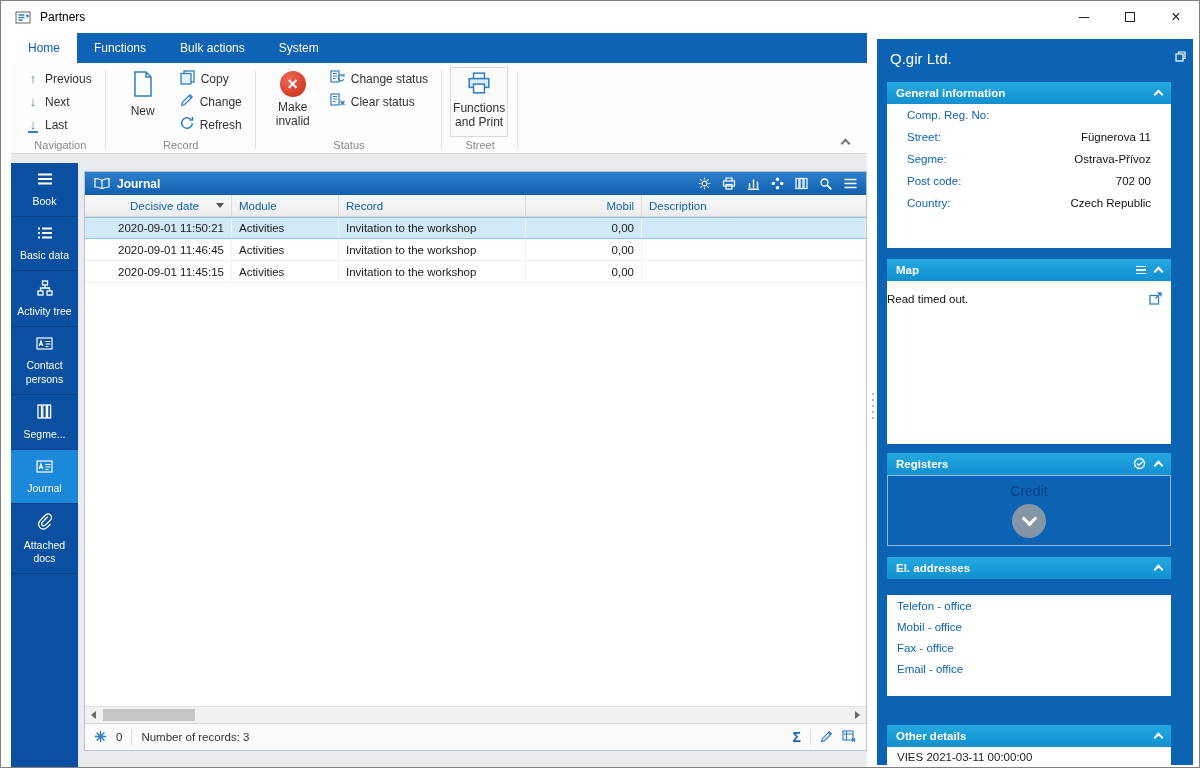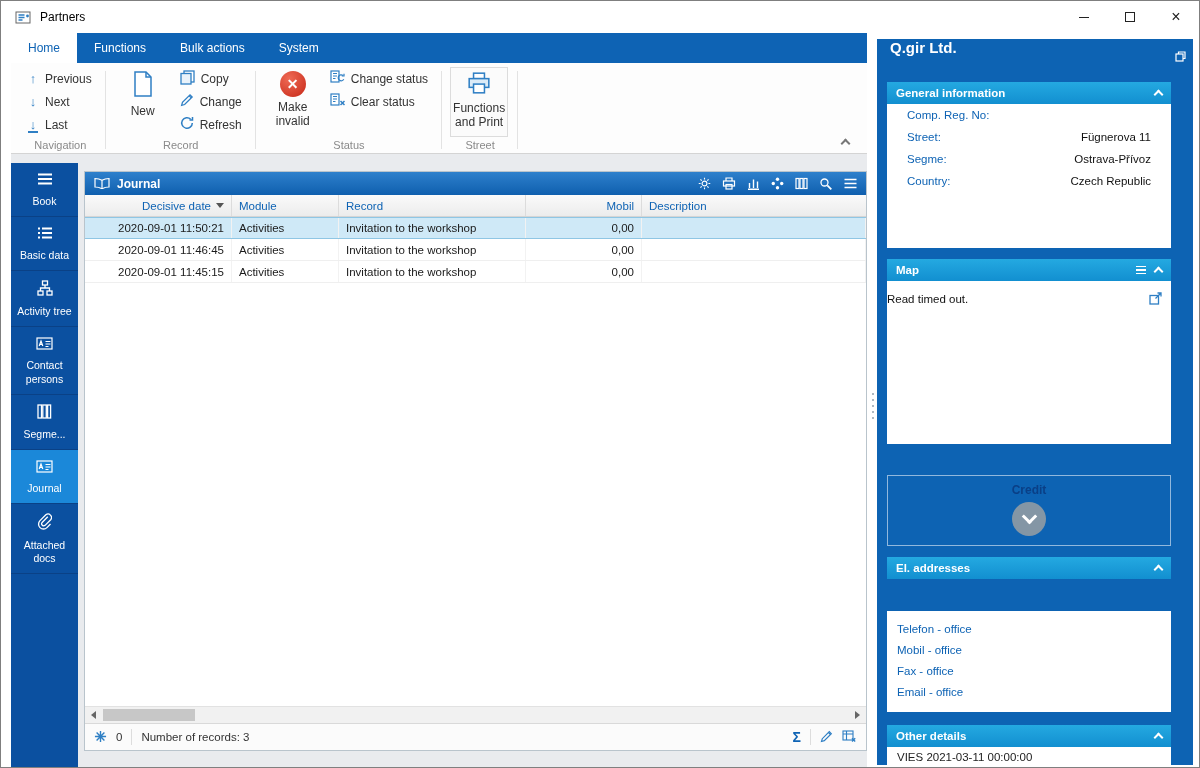--- a/index.html
+++ b/index.html
@@ -58,21 +58,21 @@
 
   
   .journal{position:absolute;left:73px;top:17px;width:783px;height:580px;background:#fff;border:1px solid #b9c4cc;display:flex;flex-direction:column}
   .j-header{height:23px;background:linear-gradient(180deg,#2e80cc,#0f5fae);display:flex;align-items:center;padding:0 9px;color:#fff;flex:0 0 auto}
   .j-title{font-size:12px;font-weight:bold;margin-left:7px}
   .j-tools{margin-left:auto;display:flex;gap:11px;align-items:center}
   .j-tools span{display:flex;align-items:center}
 
   .t-head{height:22px;display:flex;background:linear-gradient(180deg,#fafafa,#ececec);border-bottom:1px solid #d5d5d5;color:var(--accent-blue);font-size:11.5px;flex:0 0 auto}
   .t-cell{padding:0 7px;display:flex;align-items:center;border-right:1px solid #dcdcdc;overflow:hidden;white-space:nowrap}
-  .c-date{width:147px;justify-content:flex-end;gap:5px}
+  .c-date{width:147px;justify-content:flex-end;gap:17px}
   .c-module{width:107px}
   .c-record{width:187px}
   .c-amount{width:116px;justify-content:flex-end}
   .c-desc{flex:1;border-right:none}
   .caret-down{width:0;height:0;border-left:4px solid transparent;border-right:4px solid transparent;border-top:5px solid #555}
   .t-row{height:22px;display:flex;font-size:11.5px;color:#1a1a1a;background:#fff;border-bottom:1px solid #efefef;flex:0 0 auto}
   .t-row .t-cell{border-right:1px solid #f2f2f2}
   .t-row.selected{background:var(--selected-row);border-top:1px solid #8fc6e4;border-bottom:1px solid #8fc6e4}
   .t-filler{flex:1;background:#fff}
 
@@ -87,36 +87,36 @@
   .sb-div{width:1px;height:16px;background:#ddd}
   .sb-right{margin-left:auto;display:flex;align-items:center;gap:9px}
   .sigma{color:var(--accent-blue);font-weight:bold;font-size:14px}
 
   
   .splitter{position:absolute;left:868px;top:370px;width:8px;height:70px;display:flex;flex-direction:column;align-items:center;justify-content:center;gap:4px}
   .splitter i{width:2px;height:2px;background:#93a2ae;border-radius:50%}
 
   
   .detail{position:absolute;left:876px;top:38px;width:316px;bottom:2px;background:var(--panel-blue);overflow:hidden}
-  .d-company{height:38px;display:flex;align-items:flex-start;padding:0 13px;color:#fff;font-size:15px;font-weight:bold}
+  .d-company{height:38px;display:flex;align-items:center;padding:0 13px;color:#fff;font-size:15px;font-weight:normal}
   .d-corner{position:absolute;right:7px;top:9px}
   .d-sec-header{position:absolute;left:10px;width:284px;height:22px;background:linear-gradient(180deg,#24a9e1,#128fd0);color:#fff;font-size:11.5px;font-weight:bold;display:flex;align-items:center;padding:0 9px;gap:8px}
   .d-sec-header .hdr-tools{margin-left:auto;display:flex;align-items:center;gap:9px}
   .chev-up{width:7px;height:7px;border-left:2px solid #fff;border-top:2px solid #fff;transform:rotate(45deg);margin-top:3px}
   .d-sec-content{position:absolute;left:10px;width:284px;background:#fff;overflow:hidden}
 
   .gi-row{height:22px;display:flex;align-items:center;padding:0 20px;font-size:11.5px}
   .gi-label{color:var(--accent-blue)}
   .gi-value{margin-left:auto;color:#111}
 
   .map-msg{text-align:left;padding-top:12px;font-size:11.5px;color:#111}
   .map-link{position:absolute;right:9px;top:10px}
 
   .reg-content{background:transparent;border:1px solid rgba(255,255,255,.55)}
-  .credit-label{text-align:center;color:#0a3f86;font-weight:bold;font-size:12px;margin-top:7px}
+  .credit-label{text-align:center;color:#0a3f86;font-weight:normal;font-size:14px;margin-top:7px}
   .credit-circle{width:34px;height:34px;border-radius:50%;background:#8496a5;margin:5px auto 0;display:flex;align-items:center;justify-content:center}
   .credit-chev{width:11px;height:11px;border-right:3px solid #fff;border-bottom:3px solid #fff;transform:rotate(45deg);margin-top:-5px}
 
   .ea-row{height:21px;display:flex;align-items:center;padding:0 10px;font-size:11.5px;color:var(--accent-blue)}
   .od-row{padding:4px 10px 0;font-size:11.5px;color:#222;white-space:nowrap}
   .hbars{display:inline-flex;flex-direction:column;gap:2px}
   .hbars i{width:10px;height:1.5px;background:#fff}
 </style>
 </head>
 <body>
@@ -484,20 +484,24 @@
       </div>
       <div class="gi-row">
         <span class="gi-label">Street:</span>
         <span class="gi-value">Fügnerova 11</span>
       </div>
       <div class="gi-row">
         <span class="gi-label">Segme:</span>
         <span class="gi-value">Ostrava-Přívoz</span>
       </div>
       <div class="gi-row">
+        <span class="gi-label">Post code:</span>
+        <span class="gi-value">702 00</span>
+      </div>
+      <div class="gi-row">
         <span class="gi-label">Country:</span>
         <span class="gi-value">Czech Republic</span>
       </div>
     </div>
 
     <div class="d-sec-header" style="top:220px">
       <span>Map</span>
       <span class="hdr-tools">
         <span class="hbars">
             <i></i>
@@ -510,34 +514,44 @@
     <div class="d-sec-content" style="top:242px;height:163px">
       <div class="map-msg">Read timed out.</div>
       <span class="map-link">
         <svg width="13" height="13" viewBox="0 0 13 13" fill="none" stroke="#2f7fc4" stroke-width="1.3">
             <rect x="1" y="3.5" width="8.5" height="8.5"></rect>
             <path d="M6.5 6.5L12 1M8.5 1H12v3.5"></path>
           </svg>
       </span>
     </div>
 
+    <div class="d-sec-header" style="top:414px">
+      <span>Registers</span>
+      <span class="hdr-tools">
+        <span><svg width="13" height="13" viewBox="0 0 13 13" fill="none" stroke="#fff" stroke-width="1.3">
+              <circle cx="6.5" cy="6.5" r="5"></circle>
+              <path d="M4 6.5l1.8 1.8 3.7-3.5"></path>
+            </svg></span>
+        <span class="chev-up"></span>
+      </span>
+    </div>
     <div class="d-sec-content reg-content" style="top:436px;height:71px">
       <div class="credit-label">Credit</div>
       <div class="credit-circle">
         <span class="credit-chev"></span>
       </div>
     </div>
 
     <div class="d-sec-header" style="top:518px">
       <span>El. addresses</span>
       <span class="hdr-tools">
           <span class="chev-up"></span>
         </span>
     </div>
-    <div class="d-sec-content" style="top:572px;height:101px;padding-top:7px">
+    <div class="d-sec-content" style="top:556px;height:101px;">
       <div class="ea-row">Telefon - office</div>
       <div class="ea-row">Mobil - office</div>
       <div class="ea-row">Fax - office</div>
       <div class="ea-row">Email - office</div>
     </div>
 
     <div class="d-sec-header" style="top:686px">
       <span>Other details</span>
       <span class="hdr-tools">
           <span class="chev-up"></span>

